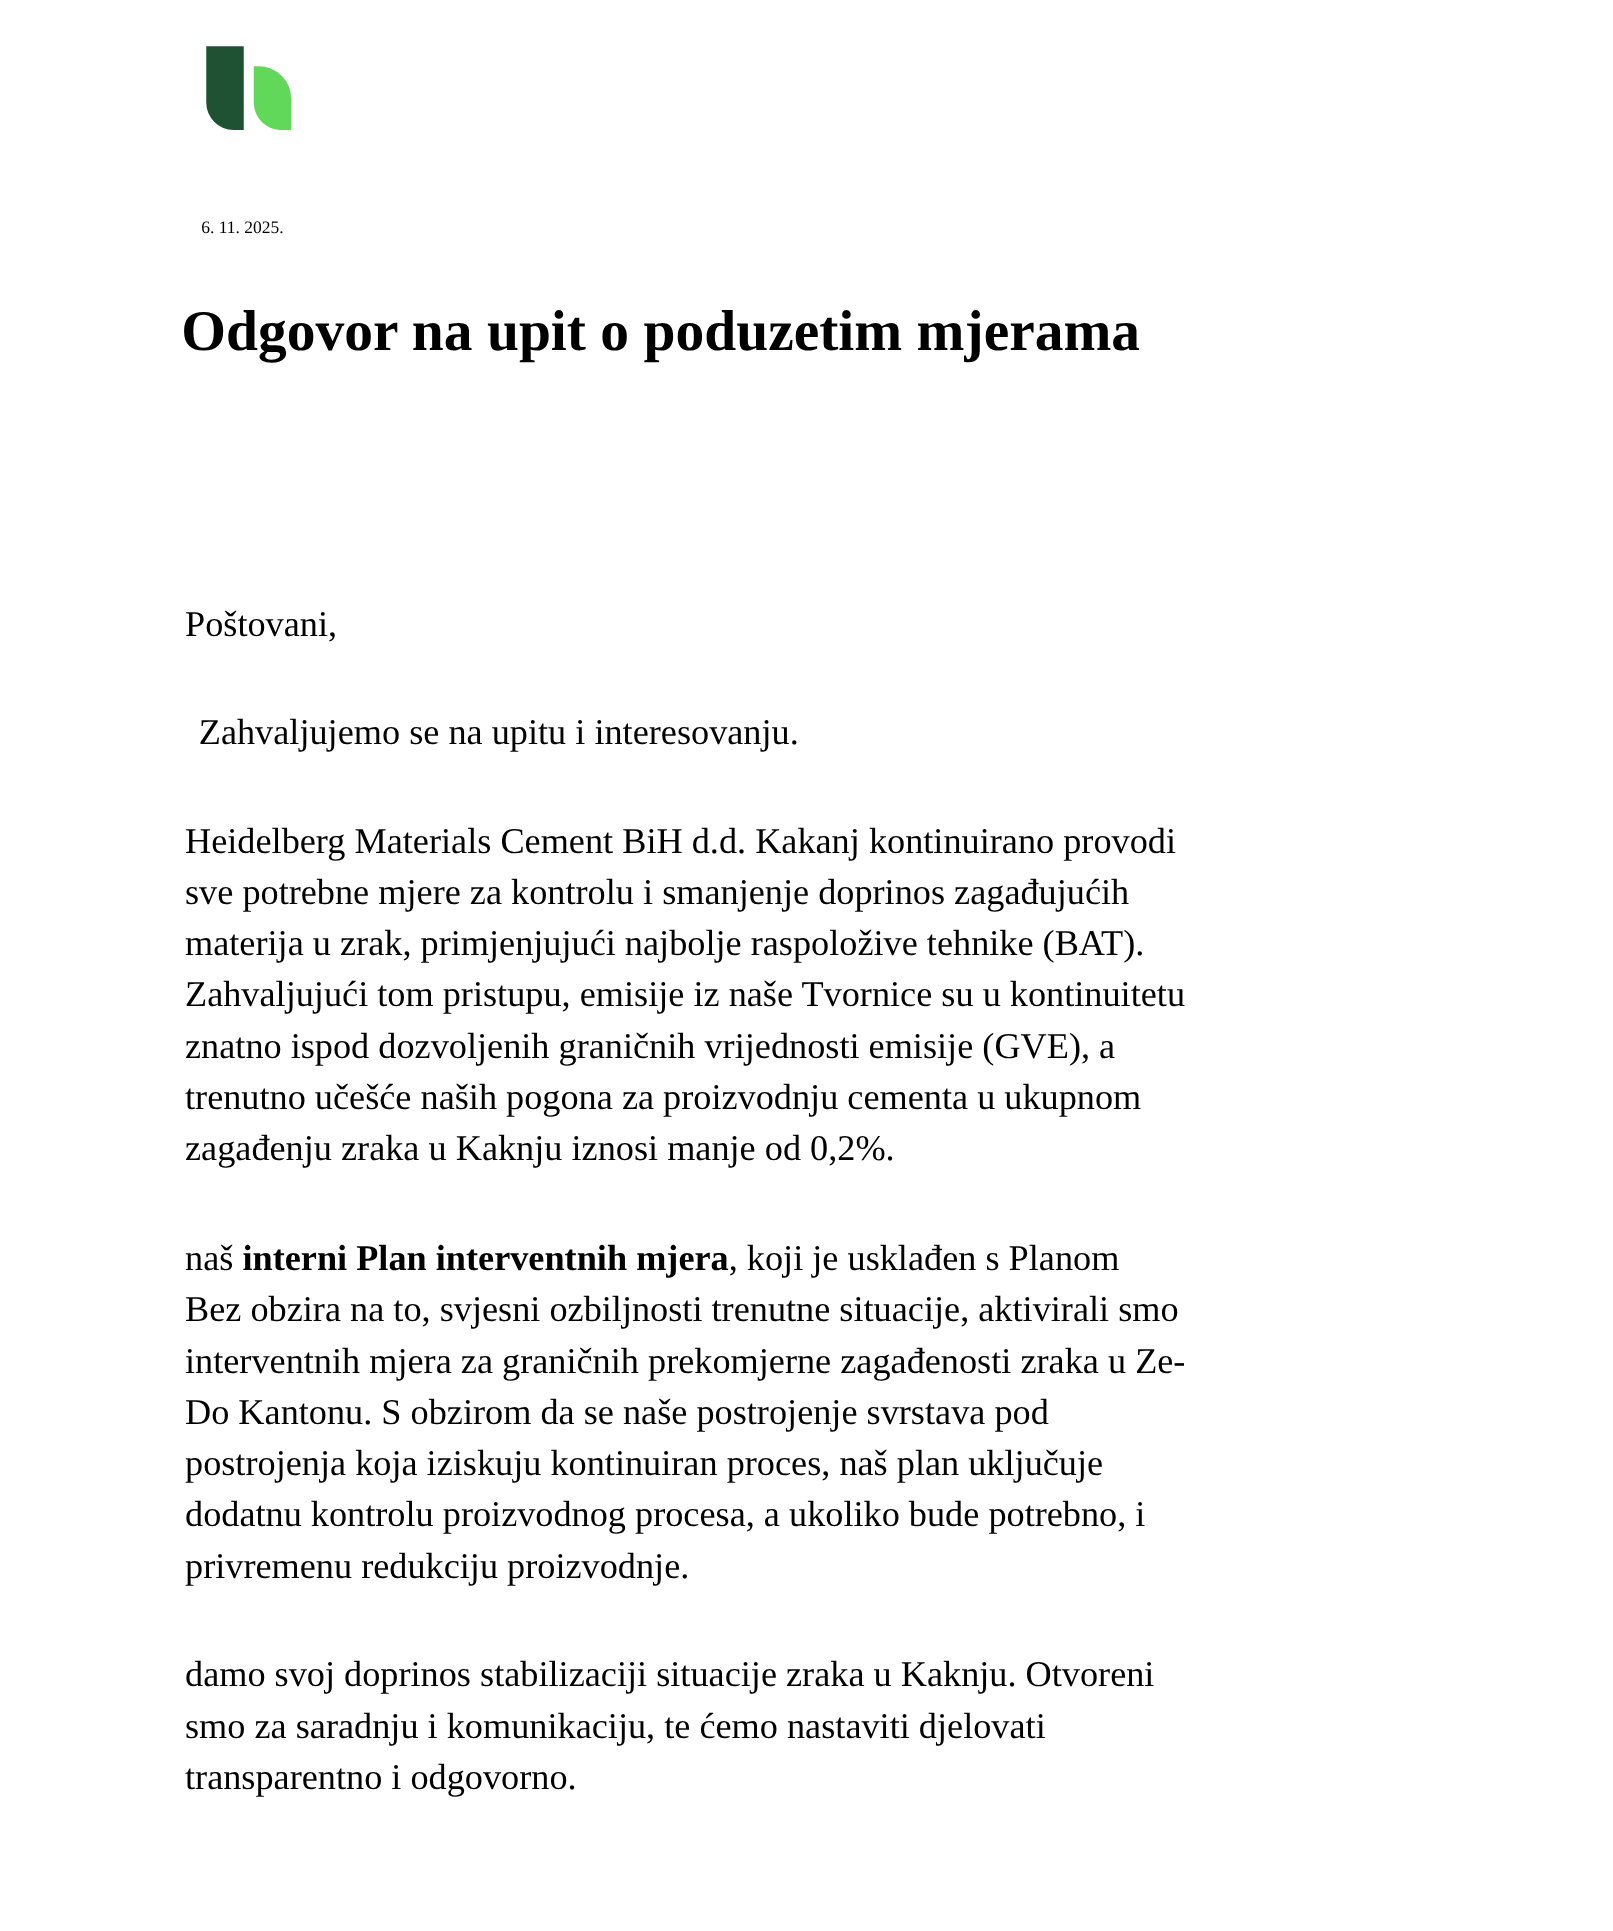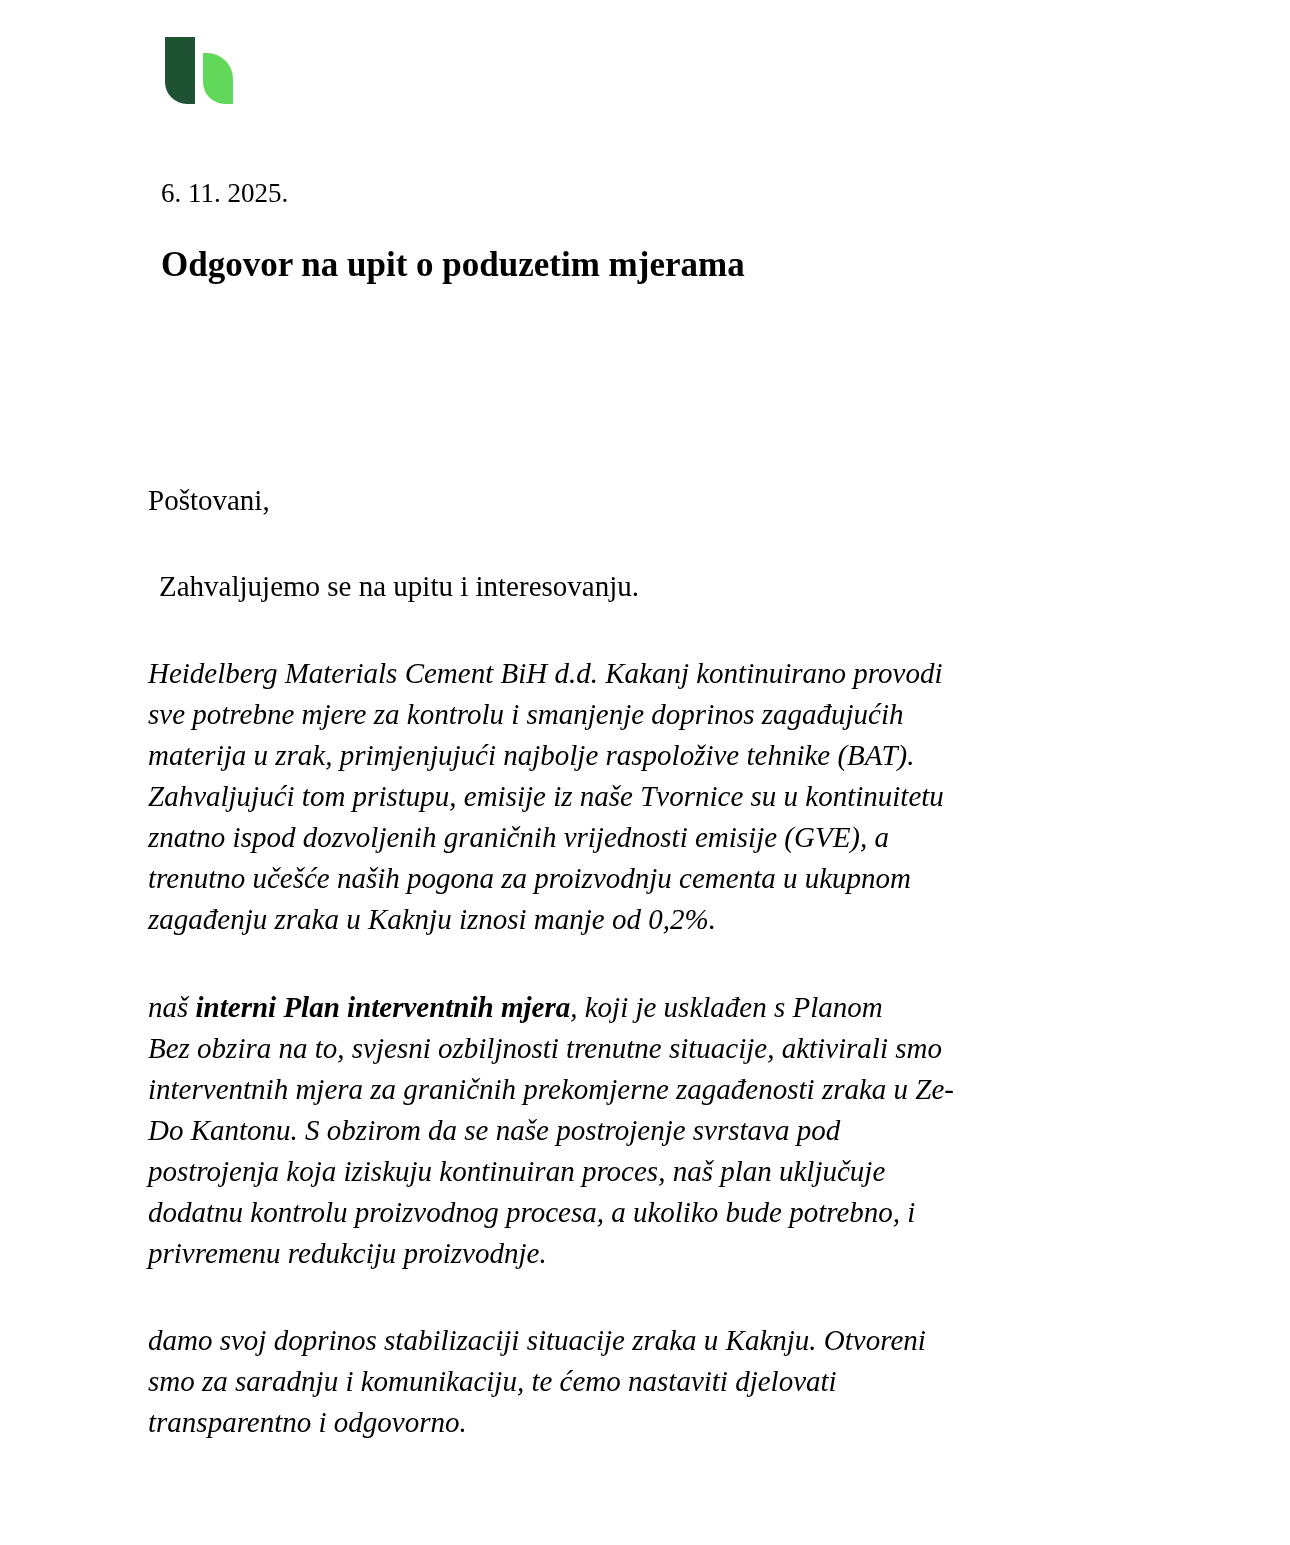--- a/index.html
+++ b/index.html
@@ -36,46 +36,45 @@
       left: 38px;
       top: 16px;
       width: 30px;
       height: 51px;
       background: #62d85a;
       border-radius: 0 26px 0 22px;
     }
     .date {
       position: absolute;
       left: 161px;
-      top: 181px;
-      font-size: 27px;
+      top: 171px;
+      font-size: 14px;
       line-height: 24px;
       white-space: nowrap;
     }
     .title {
       position: absolute;
-      left: 161px;
+      left: 145px;
       top: 244px;
       margin: 0;
-      font-size: 35px;
+      font-size: 46px;
       line-height: 42px;
       font-weight: bold;
       white-space: nowrap;
     }
     .body-text {
       position: absolute;
       left: 148px;
       font-size: 29px;
       line-height: 41px;
       margin: 0;
       white-space: nowrap;
     }
     .line {
       display: block;
-      font-style: italic;
     }
     .greeting { top: 480px; }
     .intro { top: 566px; margin-left: 11px; }
     .para1 { top: 653px; }
     .para2 { top: 987px; }
     .para3 { top: 1320px; }
     strong { font-weight: bold; }
   </style>
 </head>
 <body>

